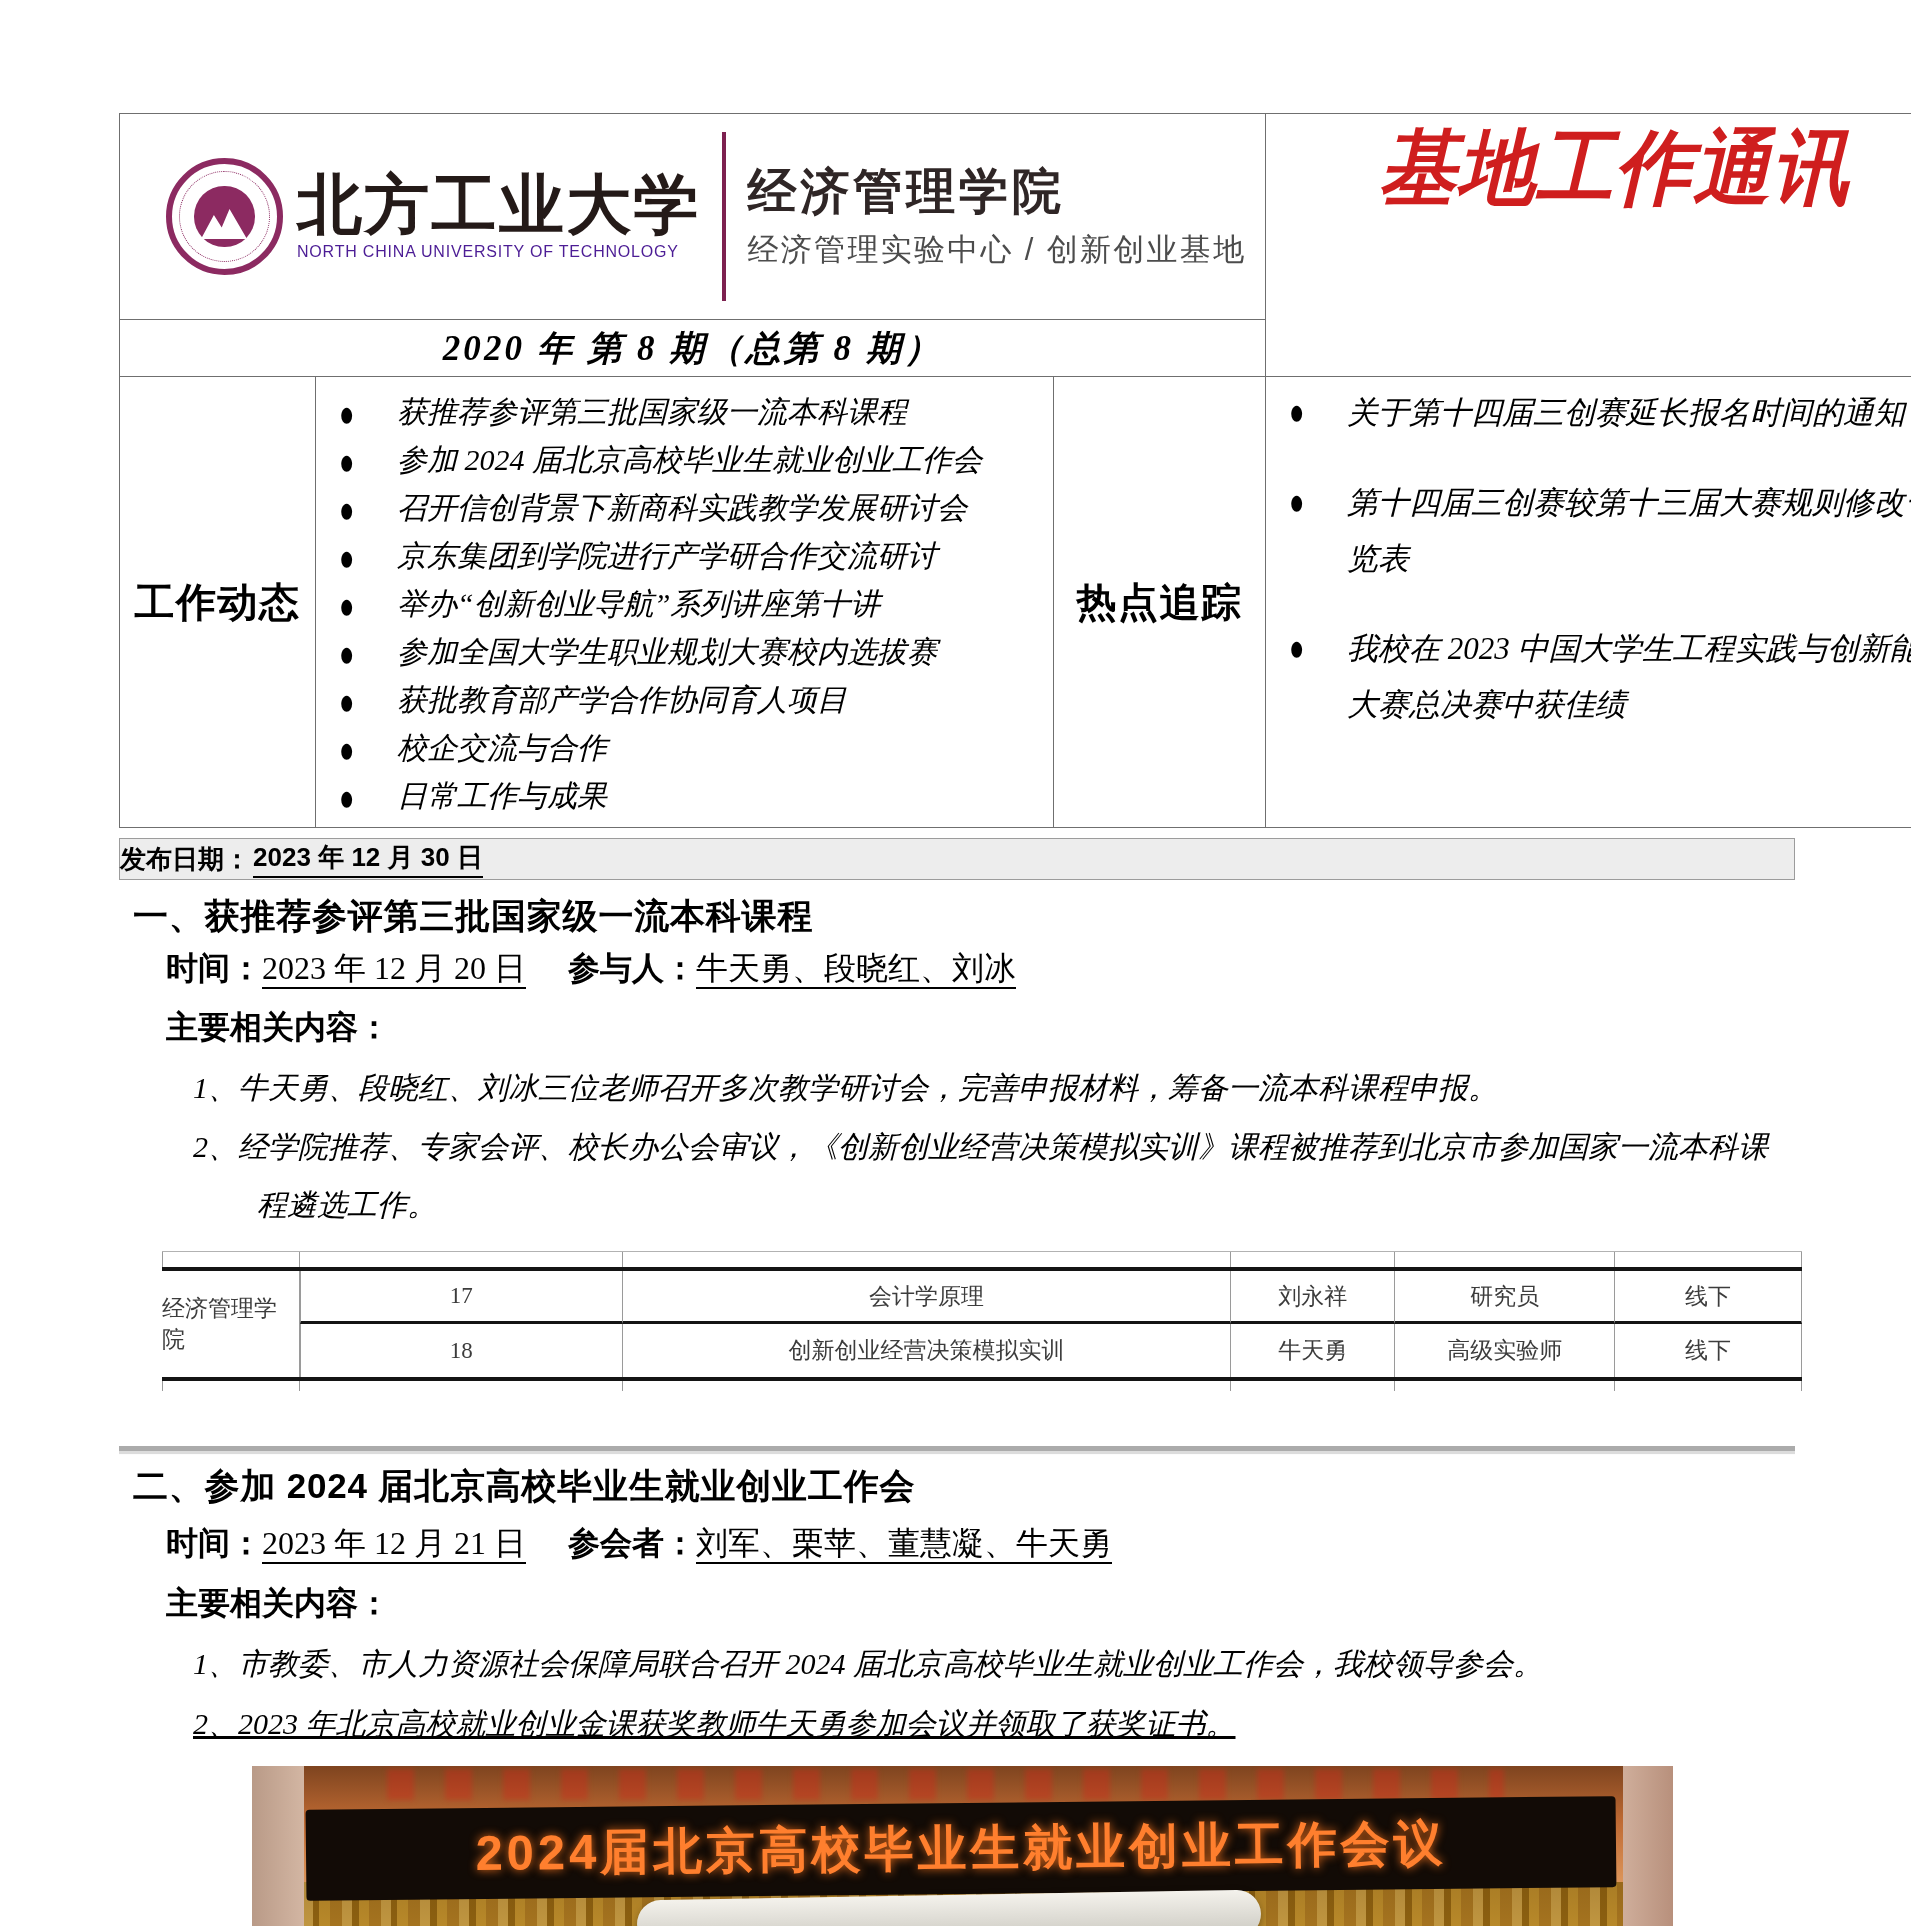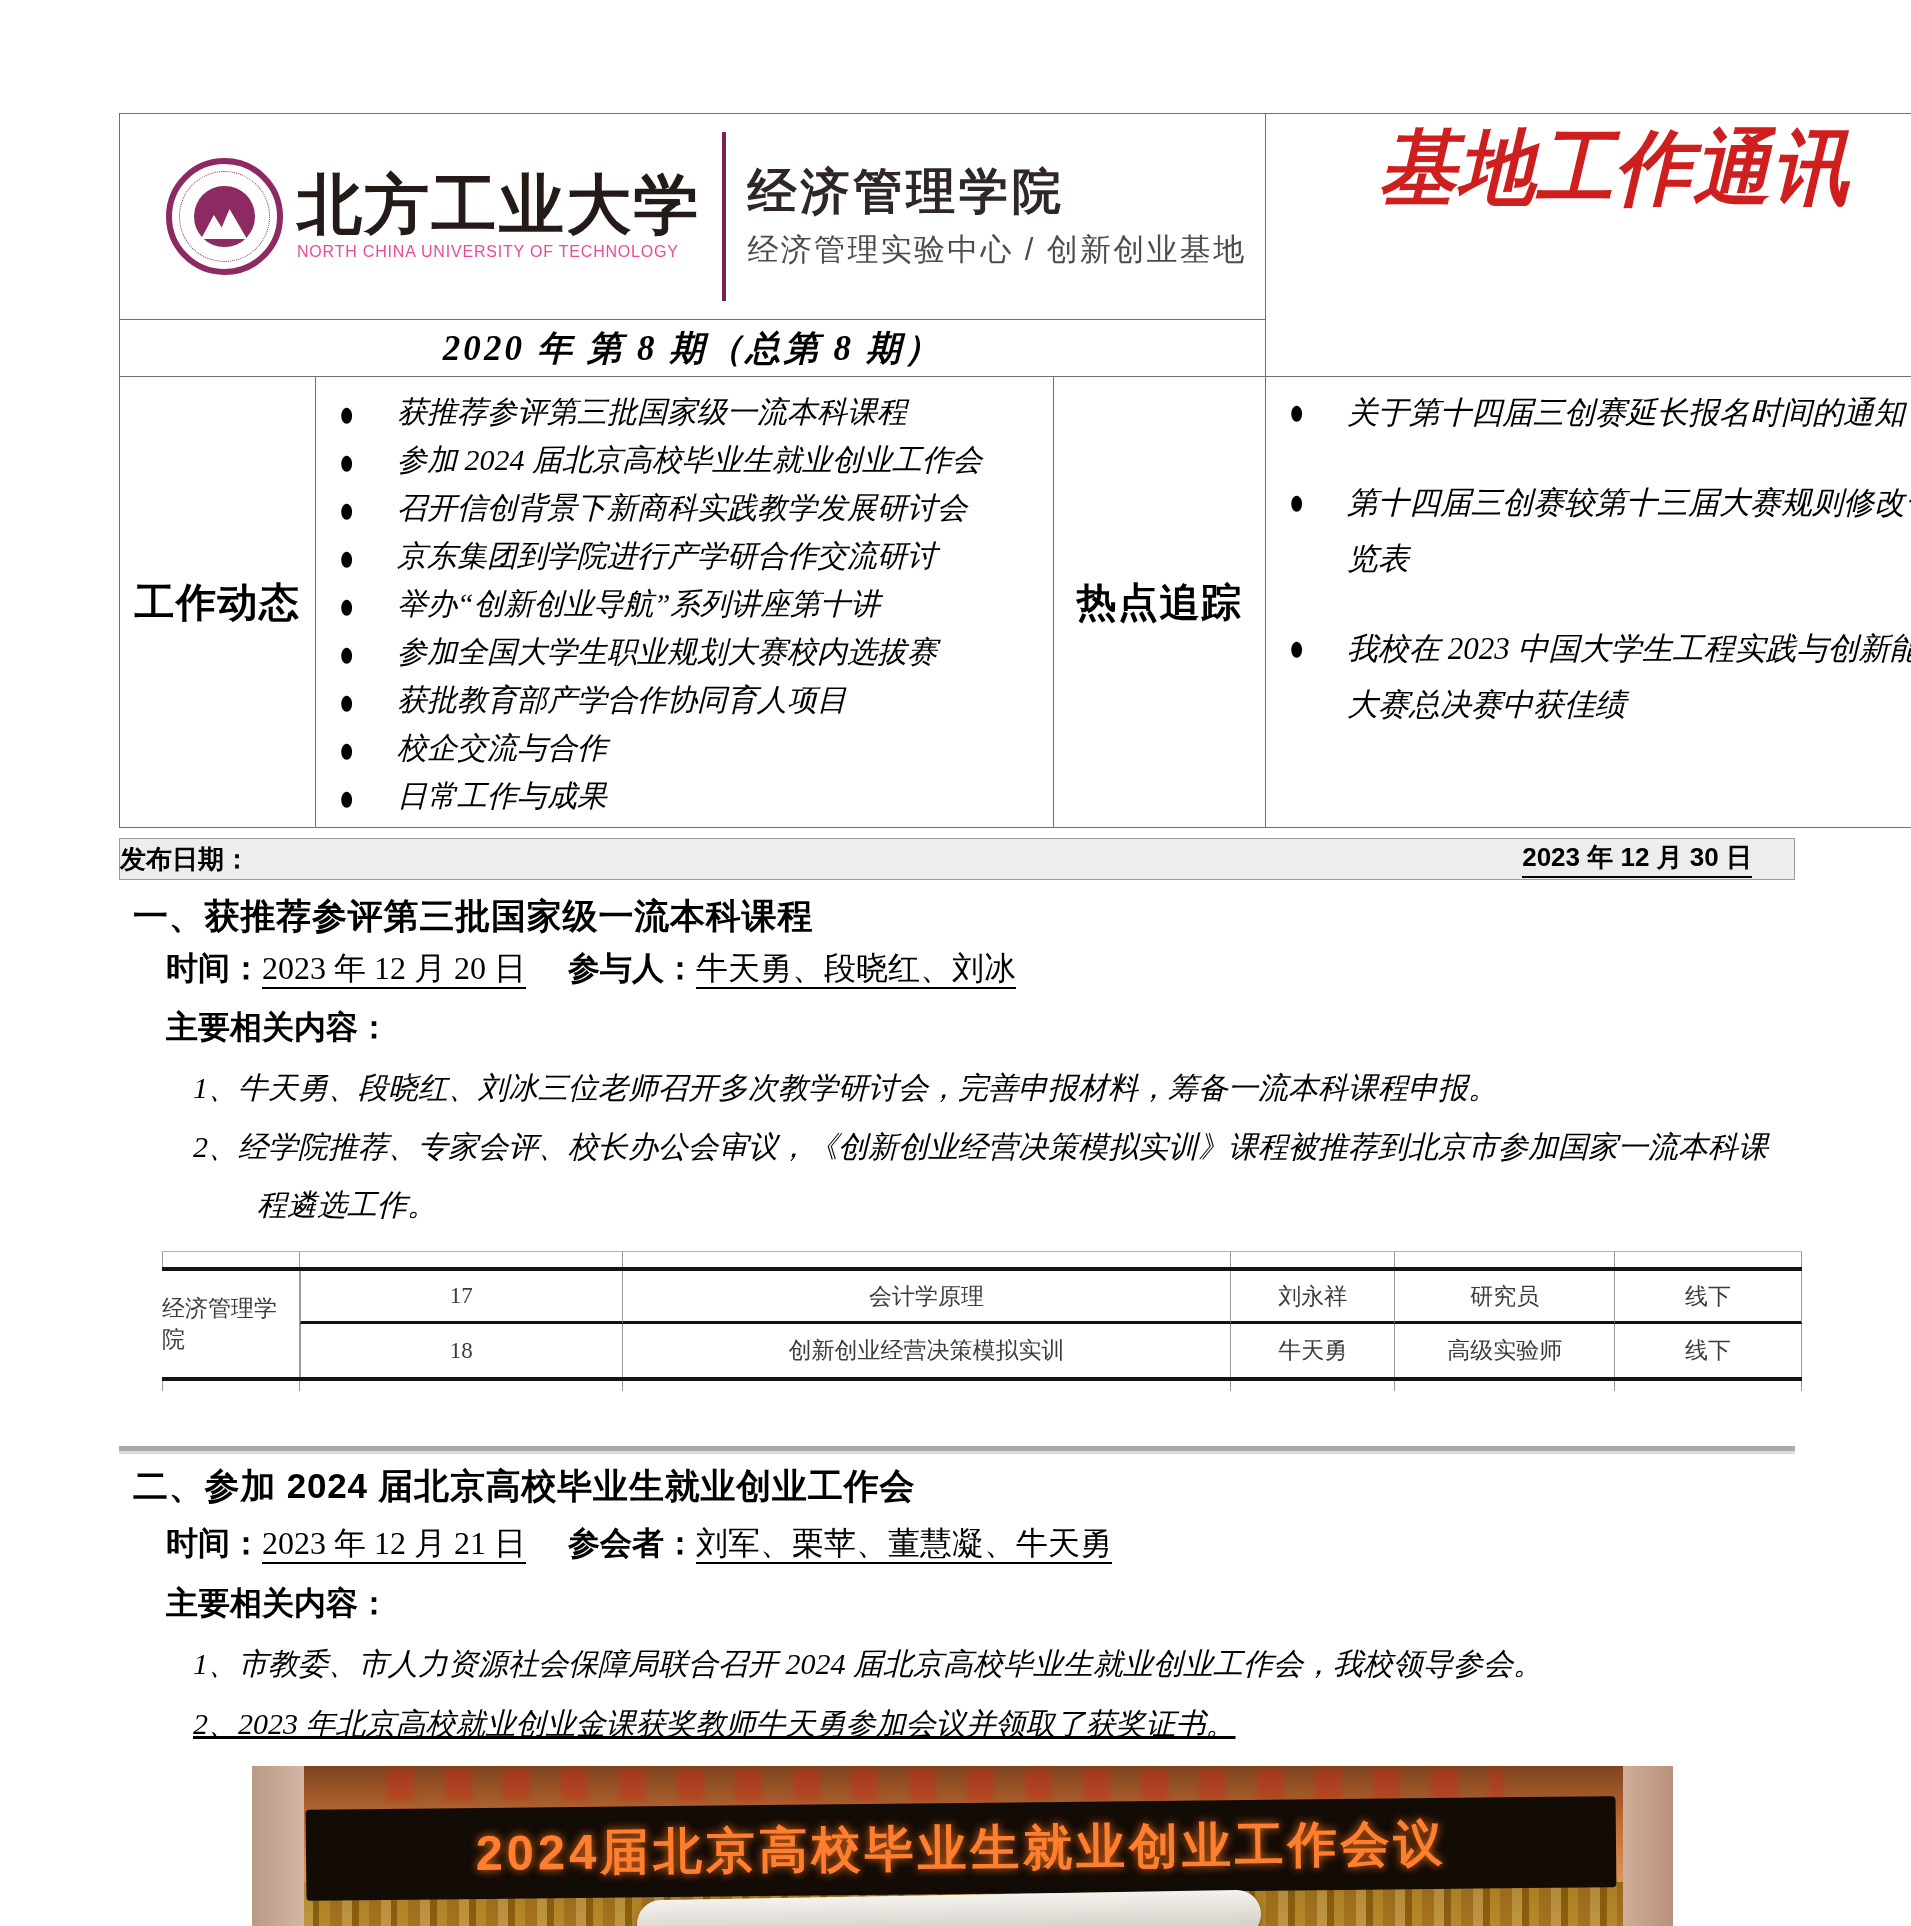--- a/index.html
+++ b/index.html
@@ -19,42 +19,42 @@
   .cell-worklist{grid-column:2;grid-row:3;border-right:1.5px solid #6f6f6f;}
   .cell-hotlabel{grid-column:3;grid-row:3;border-right:1.5px solid #6f6f6f;display:flex;align-items:center;justify-content:center;}
   .cell-hotlist{grid-column:4;grid-row:3;}
   .seal{width:105px;height:105px;border-radius:50%;border:6.2px solid #8c2a61;position:relative;flex:none;}
   .seal .ring2{position:absolute;inset:7px;border-radius:50%;border:1.9px dotted #8c2a61;}
   .seal .core{position:absolute;inset:22.3px;border-radius:50%;background:#8c2a61;}
   .seal .mount{position:absolute;left:29px;top:45px;width:46px;height:30px;background:#ffffff;
                clip-path:polygon(0 100%,28% 20%,45% 62%,62% 0,100% 100%);}
   .uni-block{margin-left:14px;}
   .uni-cn{font-size:65px;font-weight:bold;font-family:"Liberation Serif",serif;letter-spacing:2.3px;color:#241a18;line-height:1;}
-  .uni-en{font-size:16px;letter-spacing:0.8px;color:#ec4899;font-family:"Liberation Sans",sans-serif;margin-top:5px;}
+  .uni-en{font-size:16px;letter-spacing:0.8px;color:#4c1d95;font-family:"Liberation Sans",sans-serif;margin-top:5px;}
   .vrule{width:3.5px;height:169px;background:#7d2150;margin:0 21.6px;flex:none;}
   .college-block{padding-top:3.1px;}
   .college-cn{font-size:49px;font-weight:bold;font-family:"Liberation Sans",sans-serif;color:#2f2626;letter-spacing:3.9px;line-height:1.1;}
   .center-line{font-size:31px;color:#4c4c4c;font-family:"Liberation Sans",sans-serif;letter-spacing:2.3px;margin-top:10px;}
   .masthead{font-size:82px;font-weight:900;font-style:italic;color:#cf1e1e;
             font-family:"Liberation Sans",sans-serif;letter-spacing:1.5px;transform:scaleX(.94);white-space:nowrap;}
   .issue-line{font-size:35px;font-weight:bold;font-style:italic;letter-spacing:3.1px;}
   .toc-label{font-size:40px;font-weight:bold;font-family:"Liberation Sans",sans-serif;letter-spacing:1.5px;}
   ul.toclist{list-style:none;margin:0;padding:11.6px 7.7px 7.7px 23px;height:100%;box-sizing:border-box;
              display:flex;flex-direction:column;}
   ul.worklist li{height:48px;display:flex;align-items:center;}
   ul.hotlist{padding-top:18.5px;}
   ul.hotlist li{display:flex;align-items:flex-start;}
   ul.hotlist li + li{margin-top:45px;}
   .bullet{width:58px;flex:none;font-size:25.4px;line-height:1;transform:scaleY(1.45);margin-top:3.1px;}
   .toc-text{font-size:30px;font-style:italic;line-height:1.02;}
   ul.hotlist .toc-text{font-size:31px;line-height:56px;margin-top:-10.8px;}
   
   .pubbar{position:absolute;left:119px;top:838px;width:1676px;height:42px;background:#ededed;
-          border:1.2px solid #9c9c9c;box-sizing:border-box;display:flex;align-items:center;justify-content:space-between;
-          padding-right:42px;font-family:"Liberation Sans",sans-serif;font-size:26px;font-weight:bold;}
+          border:1.2px solid #9c9c9c;box-sizing:border-box;display:flex;align-items:center;justify-content:flex-start;
+          padding-right:27px;font-family:"Liberation Sans",sans-serif;font-size:26px;font-weight:bold;}
   .pubbar .pub-date{border-bottom:2.3px solid #000;padding-bottom:1.5px;margin-left:3.1px;}
   
   .sec-heading{position:absolute;left:133px;font-size:35px;font-weight:bold;
                font-family:"Liberation Sans",sans-serif;letter-spacing:0.8px;white-space:nowrap;}
   .meta-line{position:absolute;left:166px;font-size:32px;white-space:nowrap;}
   .meta-line .lbl{font-weight:bold;font-family:"Liberation Sans",sans-serif;}
   .meta-line .val{border-bottom:2.7px solid #000;padding-bottom:1.2px;}
   .meta-line .gap{display:inline-block;width:42px;}
   .content-label{position:absolute;left:166px;font-size:32px;font-weight:bold;font-family:"Liberation Sans",sans-serif;}
   .num-item{position:absolute;left:193px;width:1595px;font-size:30px;font-style:italic;

